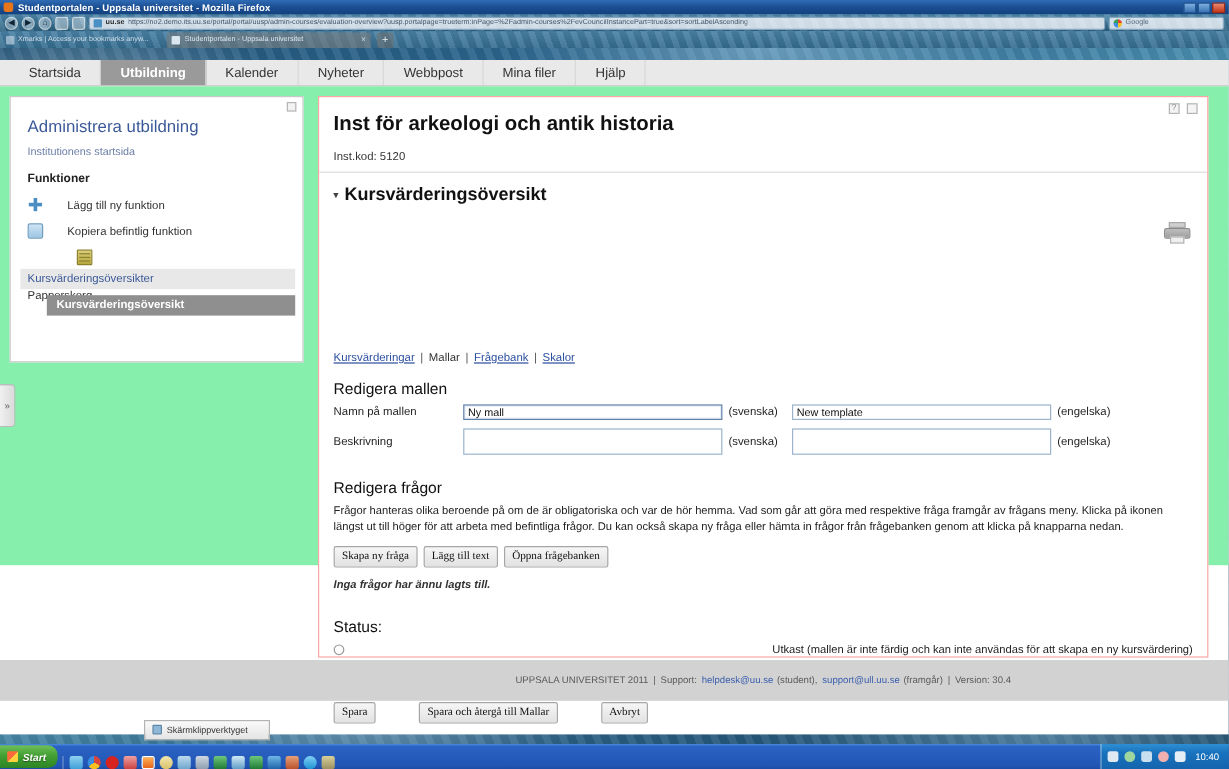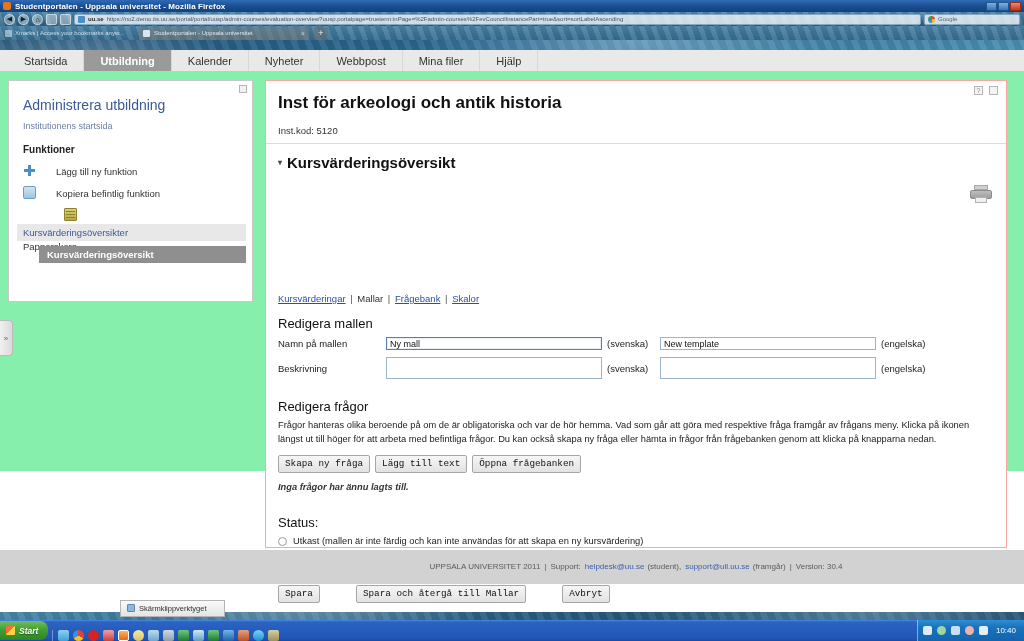--- a/index.html
+++ b/index.html
@@ -176,29 +176,29 @@
   }
   .frow input.focused{ border:1px solid #5e7fa8; box-shadow:inset 0 0 0 1px #e8eef6; }
   .frow input.tall{ height:22px; }
   .frow .suffix{ width:58px; padding-left:5px; flex:0 0 auto; color:#222;}
 
   .qsec{ position:absolute; left:12px; top:318px; width:716px; }
   .qsec .sec-h{ margin-bottom:5px; }
   .qsec p.desc{ margin:0 0 9px 0; font-size:9.3px; line-height:13.5px; color:#222; width:714px;}
   .btnrow{ display:flex; gap:5px; margin-bottom:9px;}
   .btn{
-    font-family:Liberation Mono, monospace; font-size:9.3px; color:#111;
+    font-family:Liberation Serif, serif; font-size:9.3px; color:#111;
     background:linear-gradient(180deg,#f6f6f6,#e2e2e2); border:1px solid #a6a6a6;
     border-radius:2px; padding:2px 6px; line-height:12px;text-align:center;
   }
   .noq{ font-size:9.3px; font-style:italic; color:#333;font-weight:bold; }
 
   .statsec{ position:absolute; left:12px; top:434px; width:716px; }
   .statsec .sec-h{ margin-bottom:6px; }
-  .radiorow{ display:flex; align-items:center; gap:6px; margin-bottom:5px; font-size:9.3px; color:#222;}
+  .radiorow{ display:flex; align-items:center; gap:6px; margin-bottom:5px; font-size:9.3px; color:#222;justify-content:space-between;}
   .radio{ width:9px;height:9px;border-radius:50%; border:1px solid #9a9a9a; background:#fff; flex:0 0 auto; position:relative;}
   .radio.on:after{ content:""; position:absolute; left:2px; top:2px; width:3px;height:3px;border-radius:50%;background:#333;}
   .statsec .btnrow{ margin-top:9px; margin-bottom:0;gap:36px;}
 
   
   .footer{
     position:absolute; left:265px; top:483px; width:742px; height:22px;
     display:flex; align-items:center; justify-content:center;
     font-size:8px; color:#5b5b5b; background:transparent; gap:0;
   }

